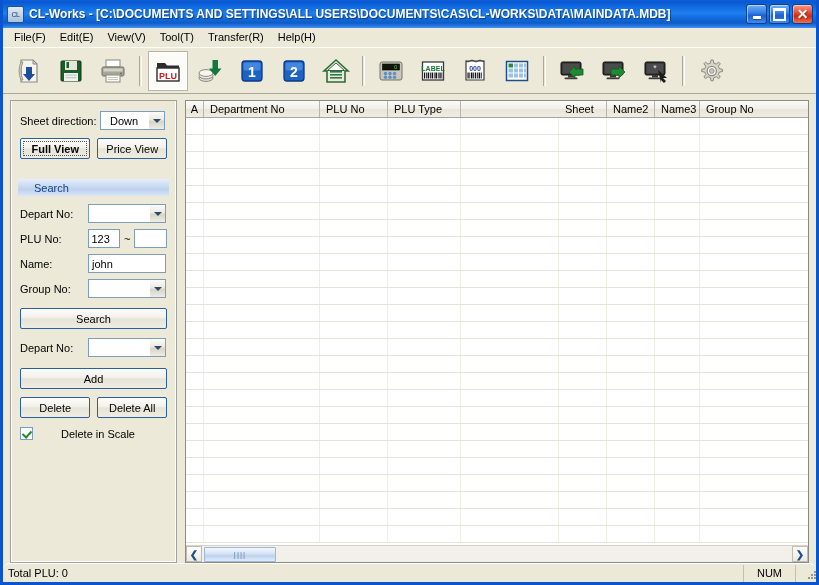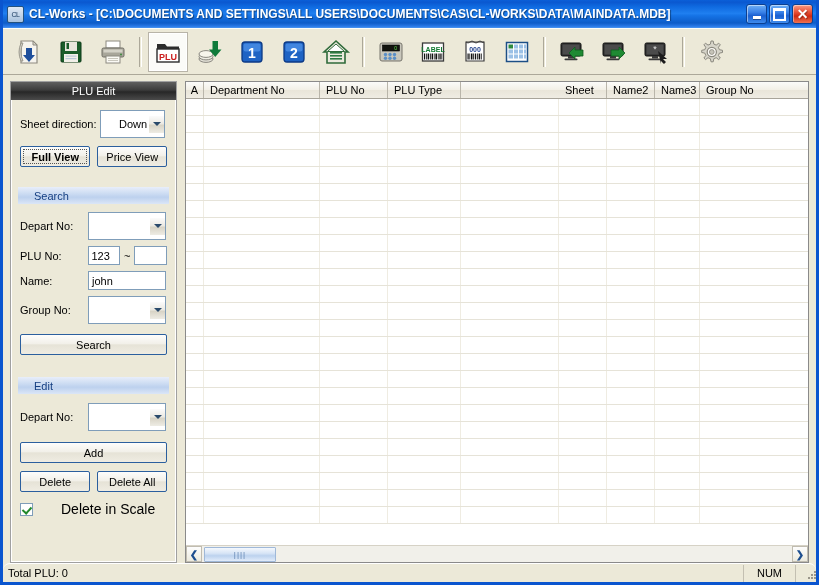--- a/index.html
+++ b/index.html
@@ -172,27 +172,27 @@
     display: flex; align-items: center;
     padding: 0 8px;
     margin-top: 6px;
   }
   .fld-label {
     font-size: 11px; color: #000;
     white-space: nowrap;
     font-family: "Liberation Sans", sans-serif;
   }
   .combo {
-    height: 28px;
+    height: 19px;
     background: #ffffff;
     border: 1px solid #7f9db9;
     display: flex; align-items: center;
     position: relative;
     font-size: 11px;
-    padding-left: 18px;
+    padding-left: 9px;
   }
   .combo .cbtxt { flex: 1 1 auto; color:#000; }
   .combo .cbarrow {
     width: 16px; height: 17px; flex: 0 0 16px;
     background: linear-gradient(to bottom,#fbfbfb 0%,#eceae3 45%,#d8d4c6 55%,#eeece4 100%);
     border-left: 1px solid #ffffff;
     display: flex; align-items: center; justify-content: center;
     margin-right: 0px;
   }
   .cbarrow i {
@@ -248,21 +248,21 @@
     position: relative;
   }
   .chkbox::after {
     content:"";
     position:absolute; left:3px; top:1px;
     width:4px; height:7px;
     border: solid #21892b;
     border-width: 0 2px 2px 0;
     transform: rotate(42deg);
   }
-  .chk-label { font-size:14px; color:#000; font-family:"Liberation Sans", sans-serif;padding-left:23px; }
+  .chk-label { font-size:11px; color:#000; font-family:"Liberation Sans", sans-serif;padding-left:23px; }
 
   
   #rightpanel {
     flex: 1 1 auto;
     margin-left: 8px;
     display: flex; flex-direction: column;
     border: 1px solid #8a8a8a;
     background: #ffffff;
     overflow: hidden;
   }
@@ -360,20 +360,28 @@
     <div id="titlebar-text">CL-Works - [C:\DOCUMENTS AND SETTINGS\ALL USERS\DOCUMENTS\CAS\CL-WORKS\DATA\MAINDATA.MDB]</div>
     <div class="winbtns">
       <div class="winbtn min"></div>
       <div class="winbtn max"></div>
       <div class="winbtn close">
           <span>✕</span>
         </div>
     </div>
   </div>
 
+  <div id="menubar">
+    <div class="menu-item">File(F)</div>
+    <div class="menu-item">Edit(E)</div>
+    <div class="menu-item">View(V)</div>
+    <div class="menu-item">Tool(T)</div>
+    <div class="menu-item">Transfer(R)</div>
+    <div class="menu-item">Help(H)</div>
+  </div>
 
   <div id="toolbar">
 
     <div class="tb-btn">
       <span>
         <svg width="30" height="30" viewBox="0 0 30 30">
           <path d="M7 4 L19 4 L23 8 L23 26 L7 26 Z" fill="#f6f4ee" stroke="#8d8a80" stroke-width="1.2"></path>
           <path d="M19 4 L19 8 L23 8 Z" fill="#d8d5c9" stroke="#8d8a80" stroke-width="1"></path>
           <path d="M9 6 Q5 15 9 24 L7 24 Q3 15 7 6 Z" fill="#cfcdc3" stroke="#8d8a80" stroke-width="0.8"></path>
           <g transform="translate(15,17)">
@@ -603,21 +611,20 @@
           <circle cx="15.8" cy="15" r="4.6" fill="#fbfaf6" stroke="#8b897f" stroke-width="1.2"></circle>
           <circle cx="15.8" cy="15" r="2.4" fill="#c6c4b9" stroke="#8b897f" stroke-width="0.8"></circle>
         </svg>
       </span>
     </div>
   </div>
 
   <div id="clientarea">
 
     <div id="leftpanel">
-      <div id="panel-header">PLU Edit</div>
       <div id="panel-body">
 
         <div class="fld-row" style="margin-top:10px;">
           <div class="fld-label" style="width:80px;">Sheet direction:</div>
           <div class="combo" style="width:65px;">
             <div class="cbtxt">Down</div>
             <div class="cbarrow">
                 <i></i>
               </div>
           </div>
@@ -659,21 +666,20 @@
             <div class="cbarrow">
                 <i></i>
               </div>
           </div>
         </div>
 
         <div class="fld-row" style="margin-top:10px;">
           <div class="btn" style="width:151px;">Search</div>
         </div>
 
-        <div class="section-bar" style="margin-top:22px;">Edit</div>
 
         <div class="fld-row" style="margin-top:9px;">
           <div class="fld-label" style="width:68px;">Depart No:</div>
           <div class="combo" style="width:78px;">
             <div class="cbtxt"></div>
             <div class="cbarrow">
                 <i></i>
               </div>
           </div>
         </div>

